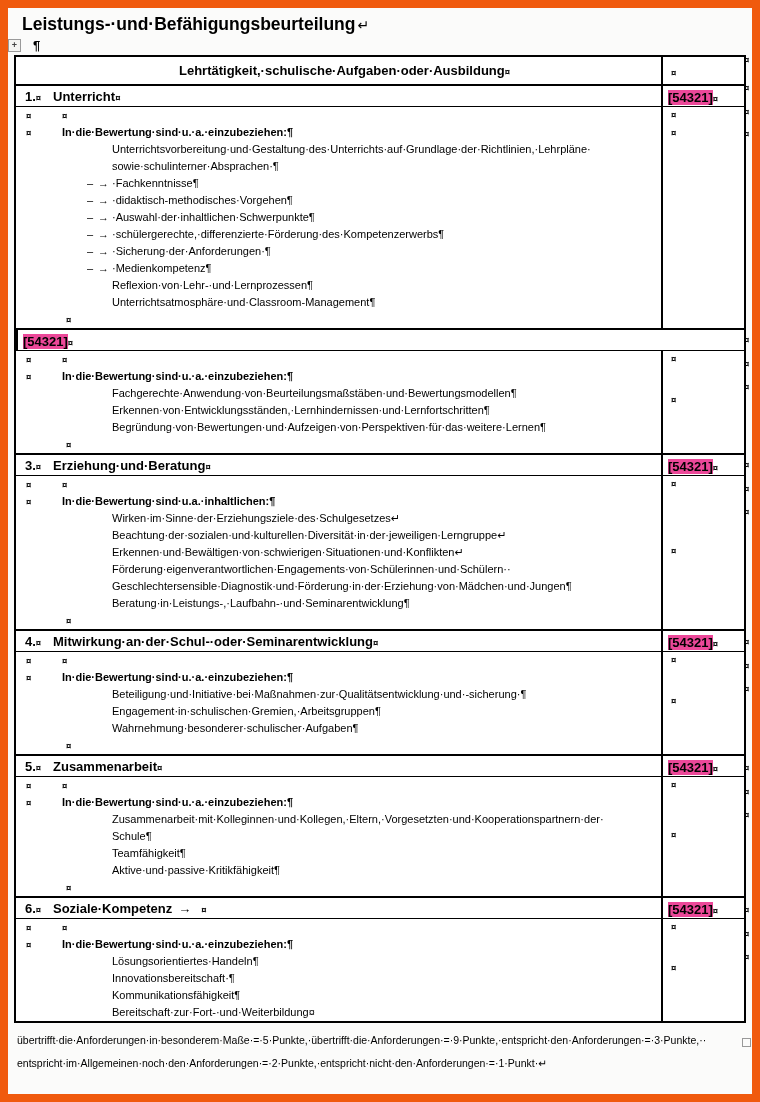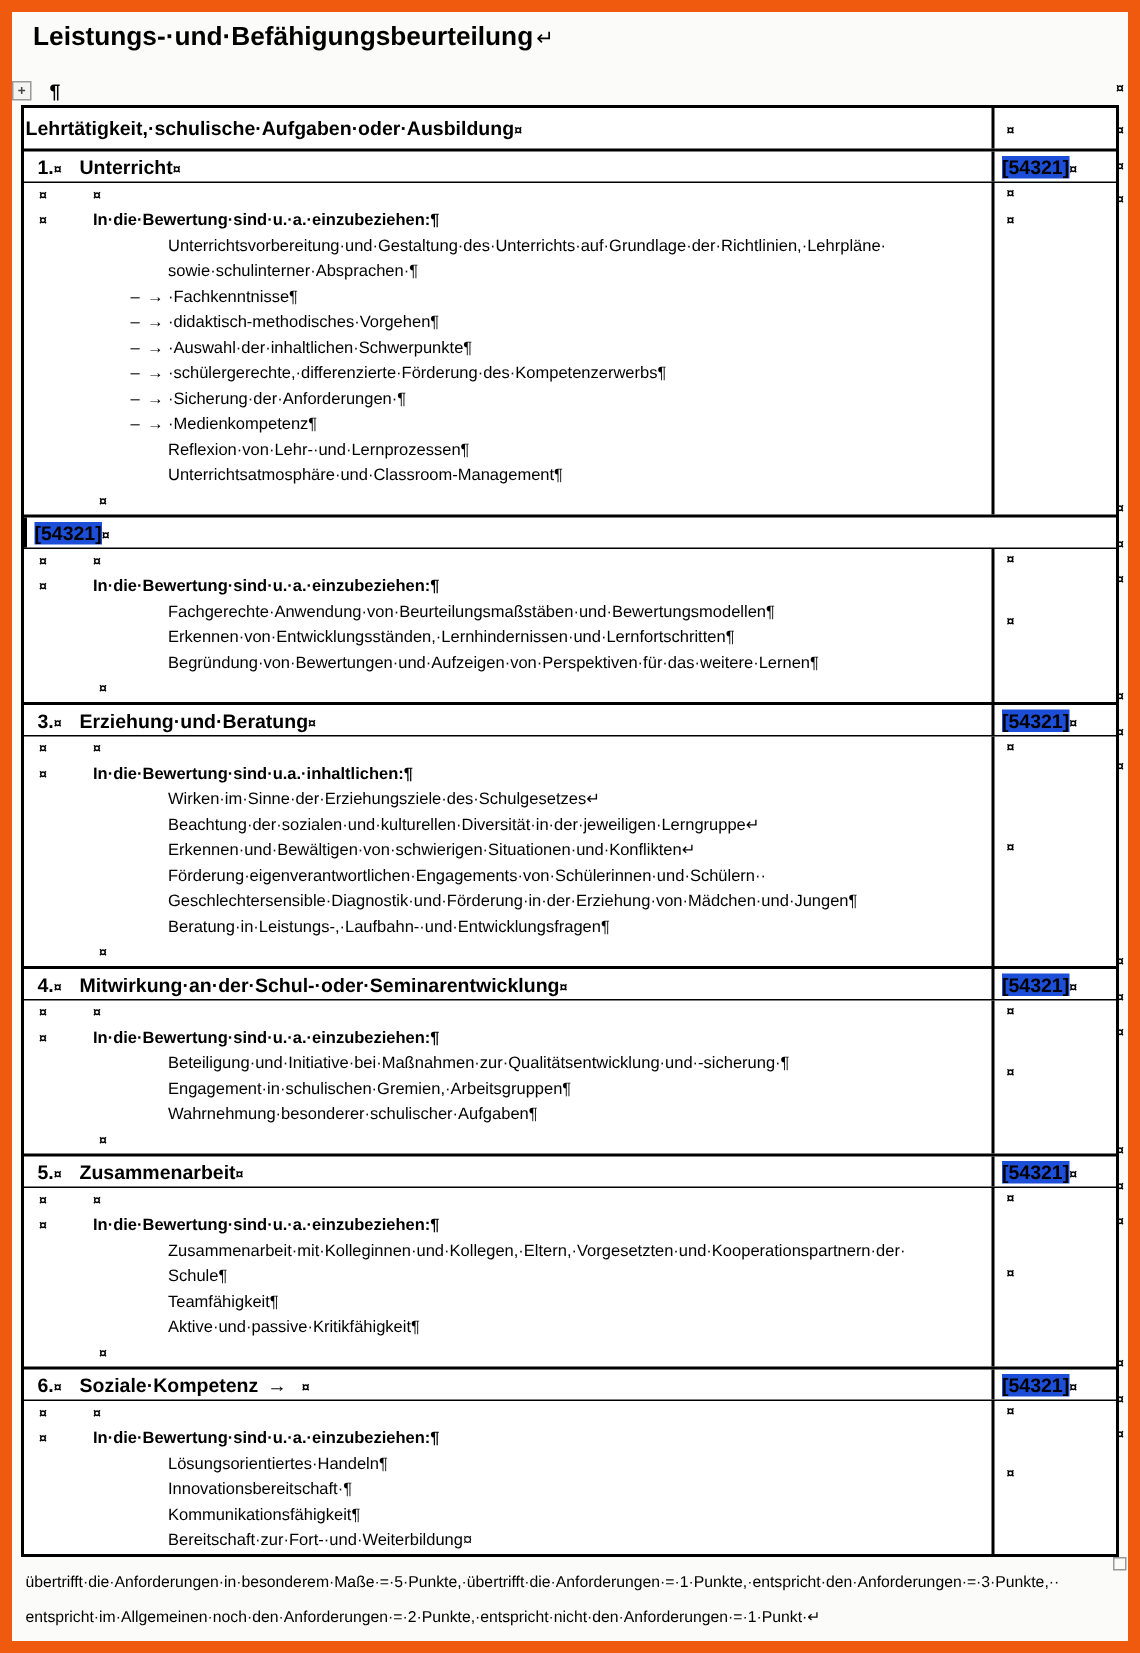--- a/index.html
+++ b/index.html
@@ -9,47 +9,47 @@
     width:760px; height:1102px;
     border:8px solid #f05a0e;
     background:#fbfbfa;
     font-family:"Liberation Sans", sans-serif;
     color:#000;
     overflow:hidden;
   }
   .doc { padding:2px 6px 0 6px; }
 
   
-  .doc-title { margin:2px 0 16px 8px; font-size:17.5px; font-weight:bold; letter-spacing:0px; height:24px; line-height:24px; }
+  .doc-title { margin:2px 0 1px 8px; font-size:17.5px; font-weight:bold; letter-spacing:0px; height:24px; line-height:24px; }
   .doc-title .brk { font-weight:normal; font-size:14px; margin-left:2px; }
   .pilcrow-row { position:relative; height:18px; line-height:18px; padding-left:19px; font-weight:bold; font-size:13px; }
   .move-handle {
     position:absolute; left:-6px; top:2px;
     width:13px; height:13px;
     border:1px solid #9a9a9a; background:#f4f4f2;
     font-size:9px; line-height:11px; text-align:center; color:#444; font-weight:bold;
   }
 
   
   .tbl { border:2px solid #000; width:732px; background:#fff; }
   .row { display:flex; border-top:2px solid #000; }
   .row:first-child { border-top:none; }
   .row.crow { border-top:1px solid #000; }
   .cell.main { flex:1; min-width:0; }
   .cell.rate { width:83px; border-left:2px solid #000; position:relative; }
 
   .hrow { height:27px; line-height:27px; }
-  .hrow .main { padding-left:1px; font-size:13px; font-weight:bold; }
+  .hrow .main { padding-left:12px; font-size:13px; font-weight:bold;text-align:center; }
   .hrow .rate { padding-left:8px; }
 
   .trow { height:22px; line-height:22px;gap:32px; }
   .trow .main { font-size:13px; font-weight:bold; white-space:nowrap; }
   .trow .num { display:inline-block; width:37px; padding-left:9px; }
   .trow .rate { padding-left:5px; white-space:nowrap; }
-  .rating-val { font-size:13px; font-weight:bold; background:#1d4ed8; }
+  .rating-val { font-size:13px; font-weight:bold; background:#ec4899; }
   .tabarrow { font-weight:normal; margin:0 10px 0 6px; }
 
   .crow { font-size:11px; }
   .crow .line { position:relative; line-height:17px; min-height:17px; padding-left:96px; }
   .crow .l-markers { padding-left:0; }
   .crow .l-intro { padding-left:46px; font-weight:bold; }
   .crow .l-end { padding-left:50px; }
   .mk { font-size:9.5px; font-weight:bold; }
   .m1 { position:absolute; left:10px; top:0; }
   .m2 { position:absolute; left:46px; top:0; }
@@ -148,21 +148,21 @@
           <div class="line l-markers">
               <span class="mk m1">¤</span>
               <span class="mk m2">¤</span>
             </div>
           <div class="line l-intro"><span class="mk m1">¤</span><span>In·die·Bewertung·sind·u.a.·inhaltlichen:¶</span></div>
           <div class="line l-text">Wirken·im·Sinne·der·Erziehungsziele·des·Schulgesetzes↵</div>
           <div class="line l-text">Beachtung·der·sozialen·und·kulturellen·Diversität·in·der·jeweiligen·Lerngruppe↵</div>
           <div class="line l-text">Erkennen·und·Bewältigen·von·schwierigen·Situationen·und·Konflikten↵</div>
           <div class="line l-text">Förderung·eigenverantwortlichen·Engagements·von·Schülerinnen·und·Schülern··</div>
           <div class="line l-text">Geschlechtersensible·Diagnostik·und·Förderung·in·der·Erziehung·von·Mädchen·und·Jungen¶</div>
-          <div class="line l-text">Beratung·in·Leistungs-,·Laufbahn-·und·Entwicklungsfragen¶</div>
+          <div class="line l-text">Beratung·in·Leistungs-,·Laufbahn-·und·Seminarentwicklung¶</div>
           <div class="line l-end"><span class="mk">¤</span></div>
         </div>
         <div class="cell rate">
             <span class="mk r1">¤</span>
             <span class="mk r2 centered">¤</span>
           </div>
       </div>
 
       <div class="row trow">
         <div class="cell main"><span class="num"><span>4.</span><span class="mk">¤</span></span><span>Mitwirkung·an·der·Schul-·oder·Seminarentwicklung</span><span class="mk">¤</span></div>
@@ -227,21 +227,21 @@
         </div>
         <div class="cell rate">
             <span class="mk r1">¤</span>
             <span class="mk r2 centered">¤</span>
           </div>
       </div>
 
     </div>
 
     <div class="legend">
-      <div>übertrifft·die·Anforderungen·in·besonderem·Maße·=·5·Punkte,·übertrifft·die·Anforderungen·=·1·Punkte,·entspricht·den·Anforderungen·=·3·Punkte,··</div>
+      <div>übertrifft·die·Anforderungen·in·besonderem·Maße·=·5·Punkte,·übertrifft·die·Anforderungen·=·9·Punkte,·entspricht·den·Anforderungen·=·3·Punkte,··</div>
       <div>entspricht·im·Allgemeinen·noch·den·Anforderungen·=·2·Punkte,·entspricht·nicht·den·Anforderungen·=·1·Punkt·↵</div>
     </div>
 
   </div>
 
   <div class="right-markers">
     <span class="mk" style="top:46px">¤</span>
     <span class="mk" style="top:74px">¤</span>
     <span class="mk" style="top:98px">¤</span>
     <span class="mk" style="top:120px">¤</span>

